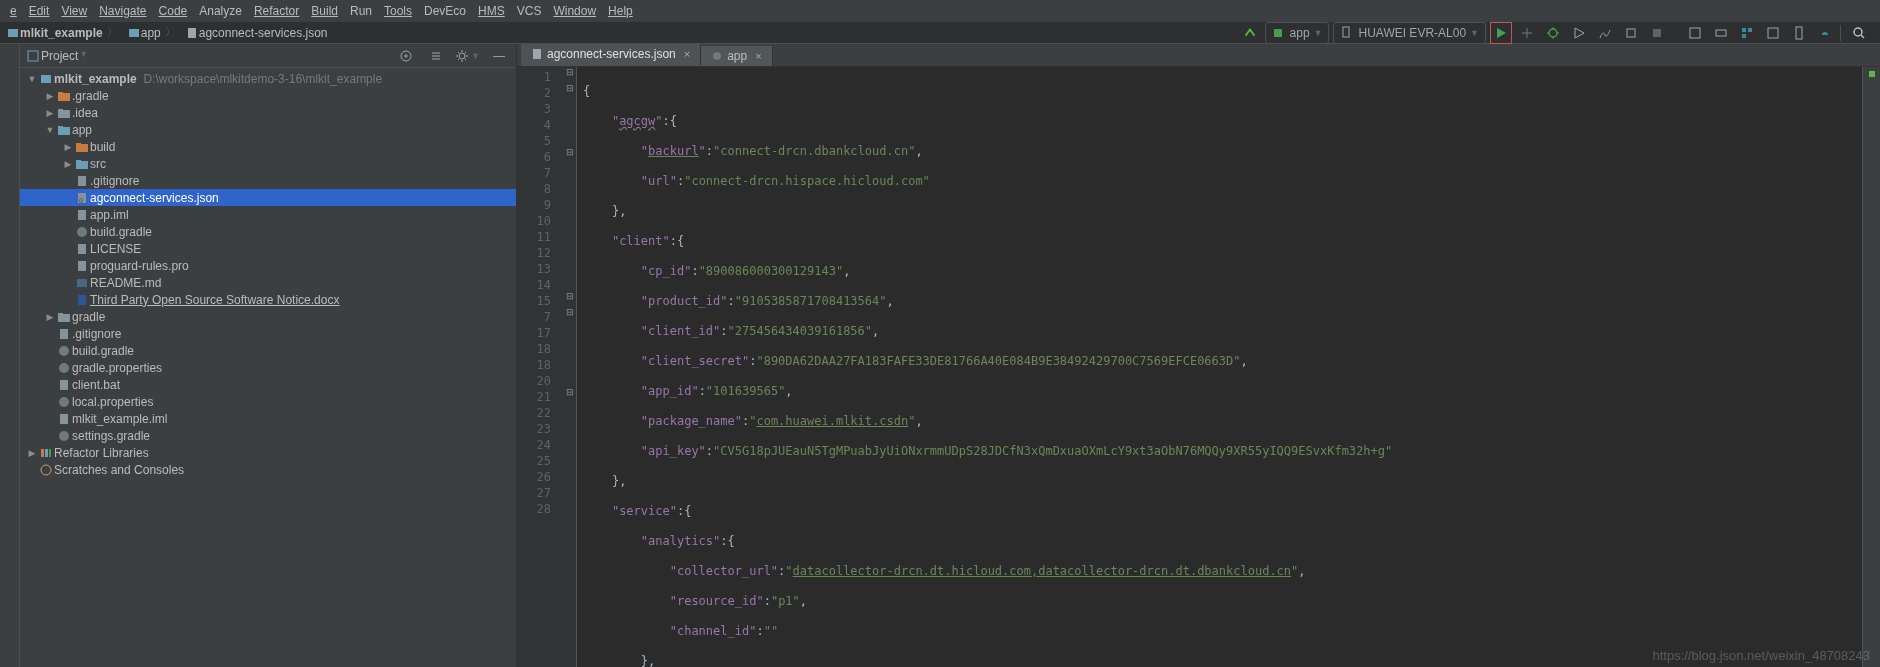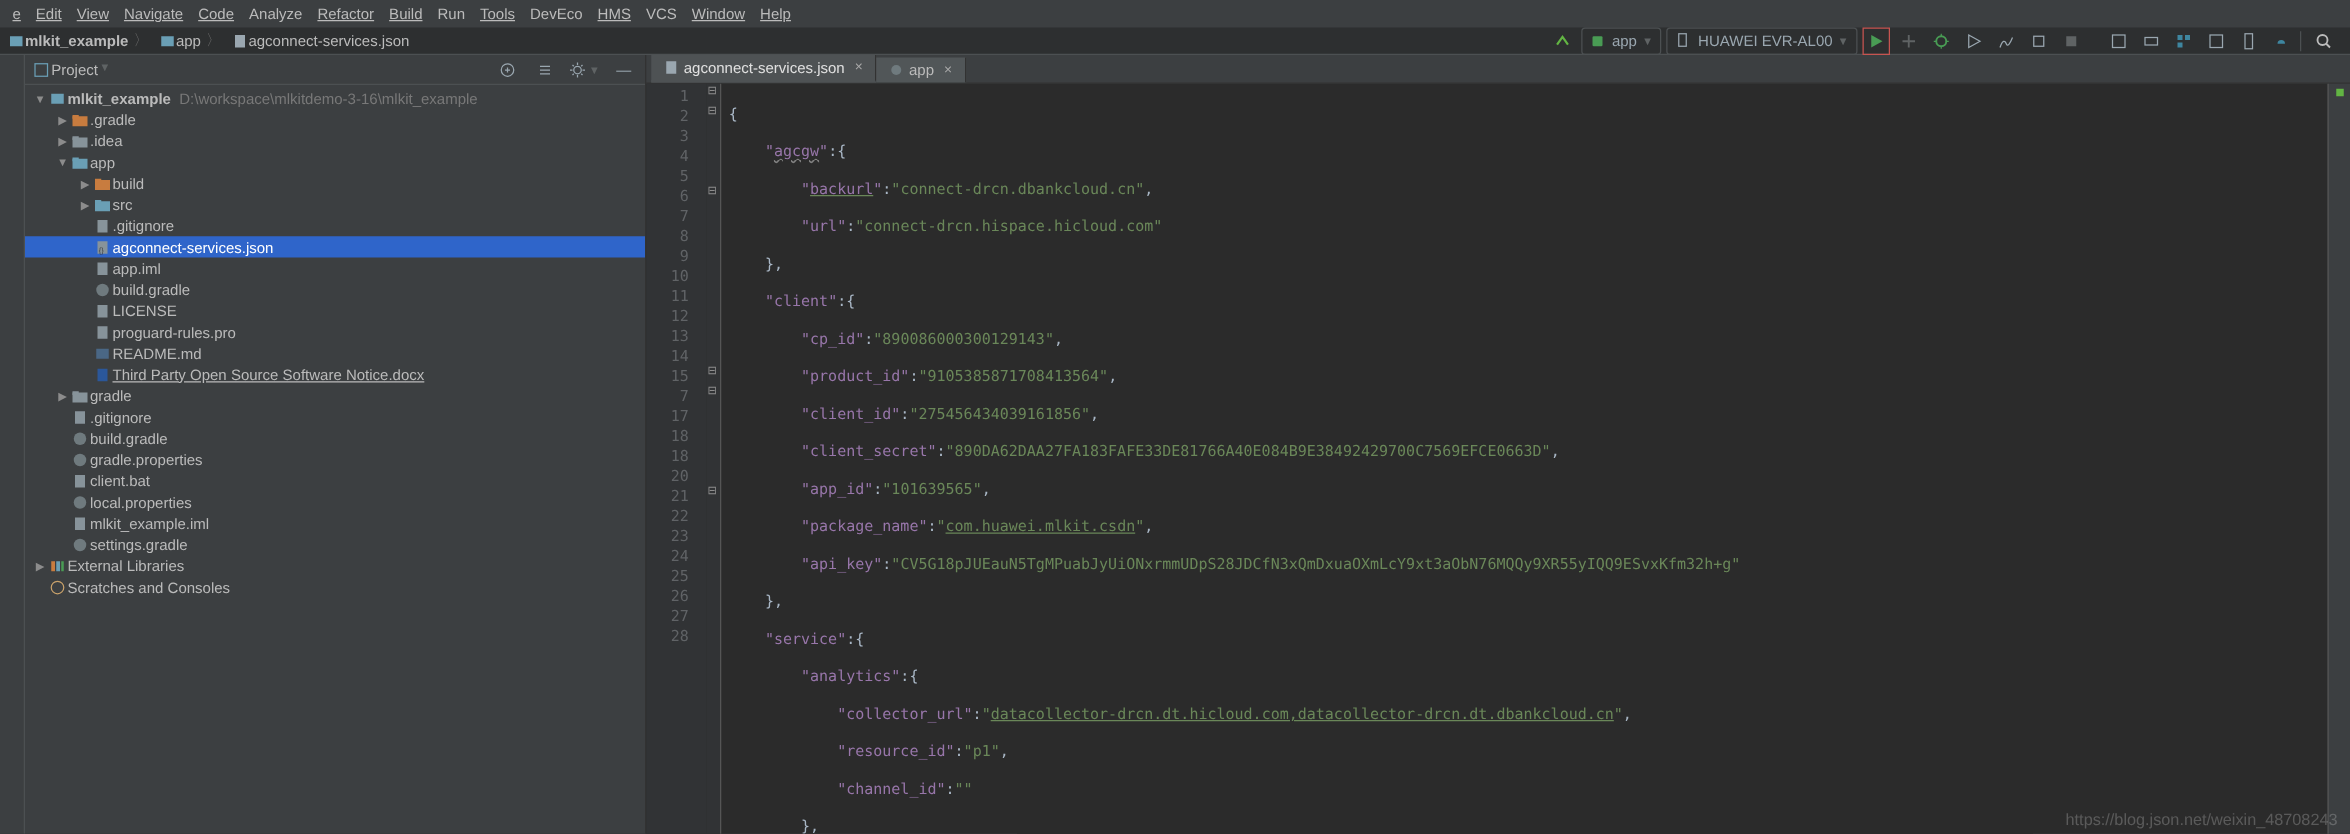--- a/index.html
+++ b/index.html
@@ -570,21 +570,21 @@
           </div>
         <div class="tree-row" style="padding-left:6px">
           <span class="twisty">▶</span>
           <span class="icn">
               <svg width="14" height="14">
                 <rect x="2" y="3" width="3" height="8" fill="#c87c3f"></rect>
                 <rect x="6" y="3" width="3" height="8" fill="#6a9fb5"></rect>
                 <rect x="10" y="3" width="2" height="8" fill="#499c54"></rect>
               </svg>
             </span>
-          <span>External Libraries</span>
+          <span>Refactor Libraries</span>
         </div>
         <div class="tree-row" style="padding-left:18px">
           <span class="icn">
               <svg width="14" height="14">
                 <circle cx="7" cy="7" r="5" fill="none" stroke="#c9a26b"></circle>
               </svg>
             </span>
           <span>Scratches and Consoles</span>
         </div>
       </div>

